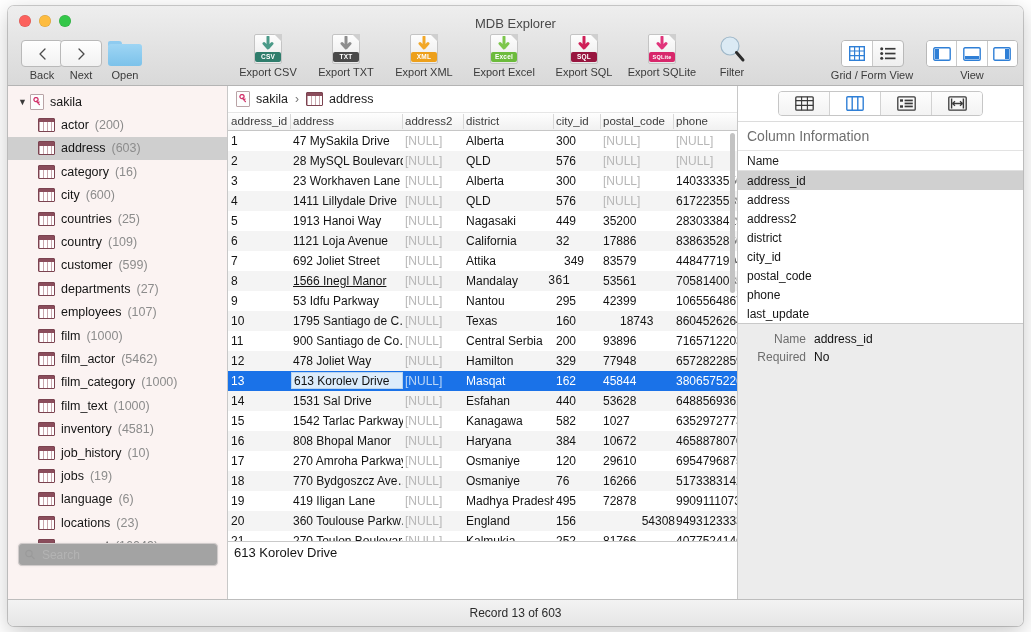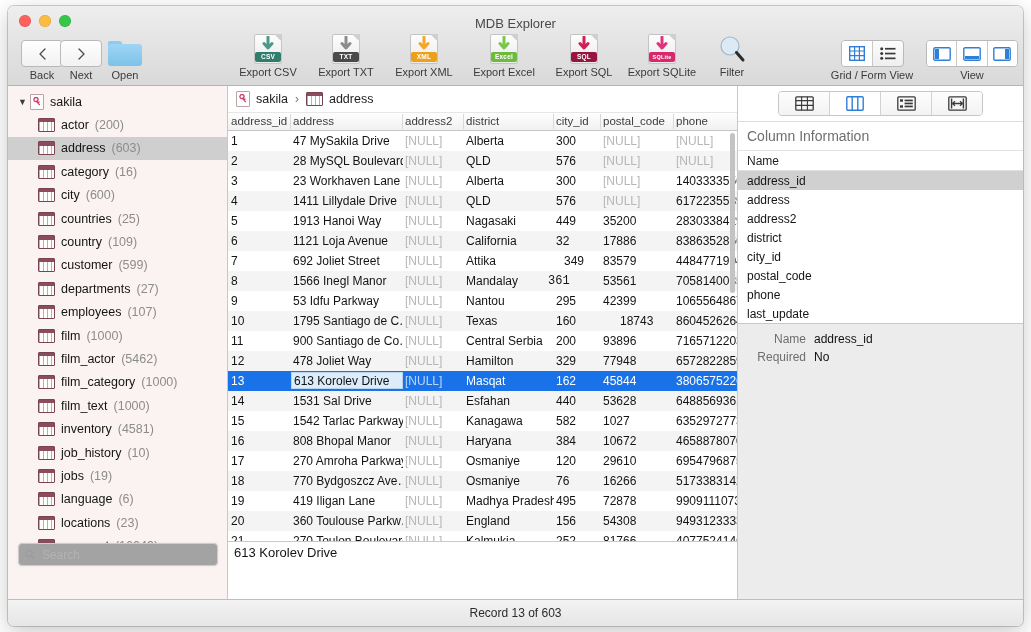--- a/index.html
+++ b/index.html
@@ -740,21 +740,21 @@
               <div class="gcell" style="left: 3px; width: 60px;">7</div>
               <div class="gcell" style="left: 65px; width: 110px;">692 Joliet Street</div>
               <div class="gcell null" style="left: 177px; width: 57px;">[NULL]</div>
               <div class="gcell" style="left: 238px; width: 88px;">Attika</div>
               <div class="gcell" style="left: 328px; width: 44px; margin-left: 8px;">349</div>
               <div class="gcell" style="left: 375px; width: 72px;">83579</div>
               <div class="gcell" style="left: 448px; width: 72px;">448477190408</div>
             </div>
             <div class="grow alt">
               <div class="gcell" style="left: 3px; width: 60px;">8</div>
-              <div class="gcell" style="left: 65px; width: 110px;">1566 Inegl Manor</div>
+              <div class="gcell" style="left: 65px; width: 110px; text-decoration: underline;">1566 Inegl Manor</div>
               <div class="gcell null" style="left: 177px; width: 57px;">[NULL]</div>
               <div class="gcell" style="left: 238px; width: 88px;">Mandalay</div>
               <div class="gcell" style="left: 320px; width: 44px; font-family: Liberation Mono, monospace;">361</div>
               <div class="gcell" style="left: 375px; width: 72px;">53561</div>
               <div class="gcell" style="left: 448px; width: 72px;">705814003527</div>
             </div>
             <div class="grow">
               <div class="gcell" style="left: 3px; width: 60px;">9</div>
               <div class="gcell" style="left: 65px; width: 110px;">53 Idfu Parkway</div>
               <div class="gcell null" style="left: 177px; width: 57px;">[NULL]</div>
@@ -852,21 +852,21 @@
               <div class="gcell" style="left: 328px; width: 44px;">495</div>
               <div class="gcell" style="left: 375px; width: 72px;">72878</div>
               <div class="gcell" style="left: 448px; width: 72px;">990911107354</div>
             </div>
             <div class="grow alt">
               <div class="gcell" style="left: 3px; width: 60px;">20</div>
               <div class="gcell" style="left: 65px; width: 110px;">360 Toulouse Parkw…</div>
               <div class="gcell null" style="left: 177px; width: 57px;">[NULL]</div>
               <div class="gcell" style="left: 238px; width: 88px;">England</div>
               <div class="gcell" style="left: 328px; width: 44px;">156</div>
-              <div class="gcell" style="left: 375px; width: 72px;">54308</div>
+              <div class="gcell" style="left: 375px; width: 72px; text-align: right;">54308</div>
               <div class="gcell" style="left: 448px; width: 72px;">949312333307</div>
             </div>
             <div class="grow">
               <div class="gcell" style="left: 3px; width: 60px;">21</div>
               <div class="gcell" style="left: 65px; width: 110px;">270 Toulon Boulevard</div>
               <div class="gcell null" style="left: 177px; width: 57px;">[NULL]</div>
               <div class="gcell" style="left: 238px; width: 88px;">Kalmukia</div>
               <div class="gcell" style="left: 328px; width: 44px;">252</div>
               <div class="gcell" style="left: 375px; width: 72px;">81766</div>
               <div class="gcell" style="left: 448px; width: 72px;">407752414681</div>

